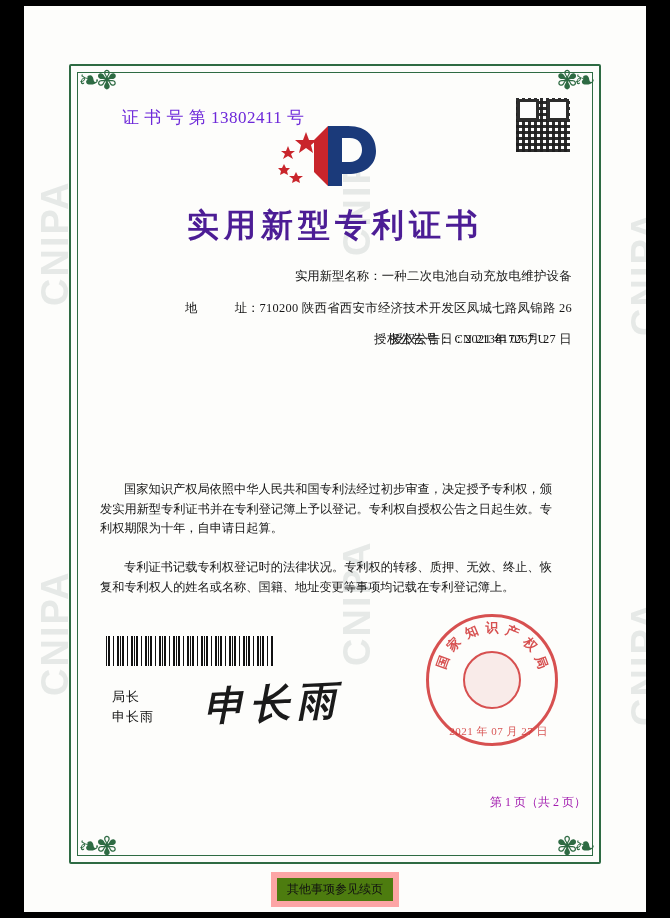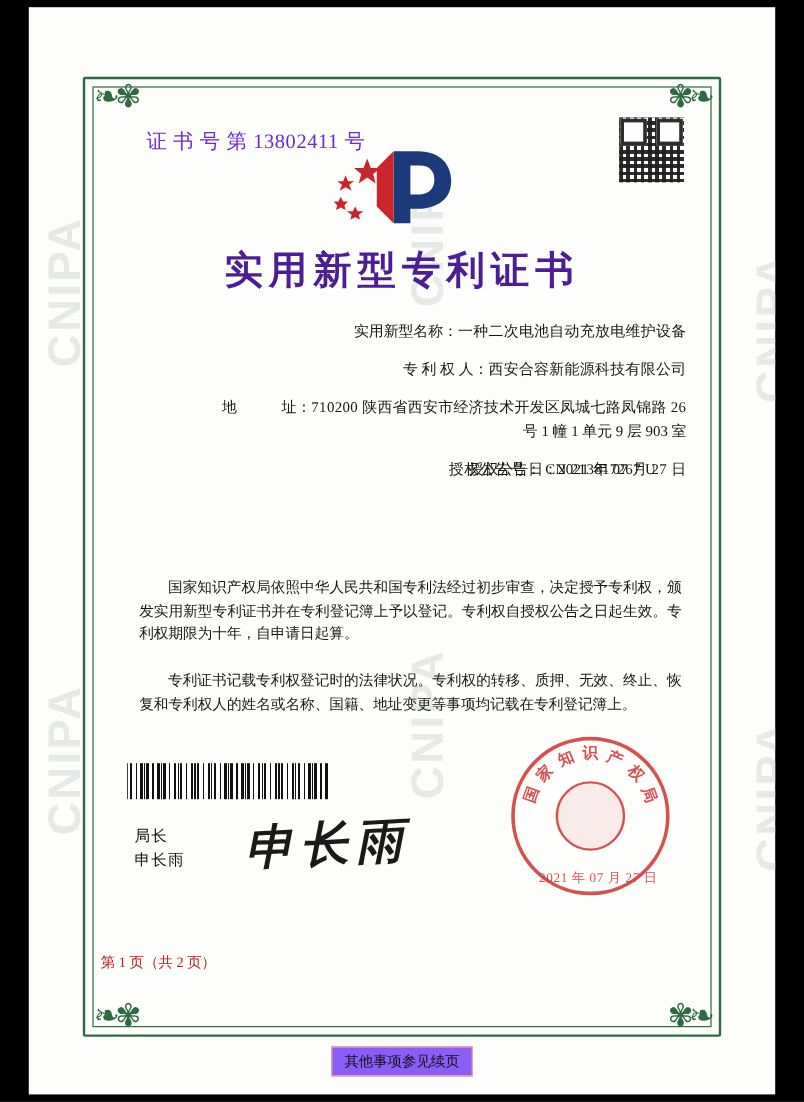--- a/index.html
+++ b/index.html
@@ -153,21 +153,21 @@
     line-height: 16px;
   }
   .row.dual .second {
     position: absolute;
     left: 262px; top: 0;
   }
   .row.dual .second .lab2 { letter-spacing: .5px; }
 
   .para {
     position: absolute;
-    left: 32px;
+    left: 16px;
     width: 452px;
     font-size: 12.2px;
     line-height: 19.5px;
     color: #161616;
     text-align: justify;
     text-indent: 24px;
   }
   .para.p1 { top: 404px; }
   .para.p2 { top: 482px; }
 
@@ -240,35 +240,35 @@
     font-style: italic;
     font-weight: bold;
     letter-spacing: 6px;
     color: #1a1a1a;
     transform: rotate(-3deg);
   }
 
   .page-no {
     position: absolute;
     left: 0; right: 0; top: 718px;
-    text-align: left;
+    text-align: right;
     font-size: 12px;
-    color: #b91c1c;
+    color: #a21caf;
   }
 
   .footer-note {
     position: absolute;
     left: 50%;
     transform: translateX(-50%);
     top: 866px;
-    border: 1px solid #fca5a5;
+    border: 6px solid #fca5a5;
     padding: 3px 10px;
     font-size: 12px;
     color: #111;
-    background: #8b5cf6;
+    background: #4d7c0f;
   }
 </style>
 </head>
 <body>
 
 <div id="page">
   <div class="sheet">
 
     <div class="wm w1">CNIPA</div>
     <div class="wm w2">CNIPA</div>
@@ -305,27 +305,23 @@
 
       <div class="fields">
 
         <div class="row">
           <span class="lab">实用新型名称：</span><span class="val">一种二次电池自动充放电维护设备</span>
         </div>
 
 
 
 
-        <div class="row">
-          <span class="lab">专 利 权 人：</span><span class="val">西安合容新能源科技有限公司</span>
-        </div>
 
         <div class="row">
           <span class="lab">地　　　址：</span><span class="val">710200  陕西省西安市经济技术开发区凤城七路凤锦路 26</span>
-          <span class="cont">号 1 幢 1 单元 9 层 903 室</span>
         </div>
 
         <div class="row dual">
           <span class="lab">授权公告日：</span><span class="val">2021 年 07 月 27 日</span>
           <span class="second">
             <span class="lab2">授权公告号：</span>
             <span class="val">CN 213817267 U</span>
           </span>
         </div>
 

